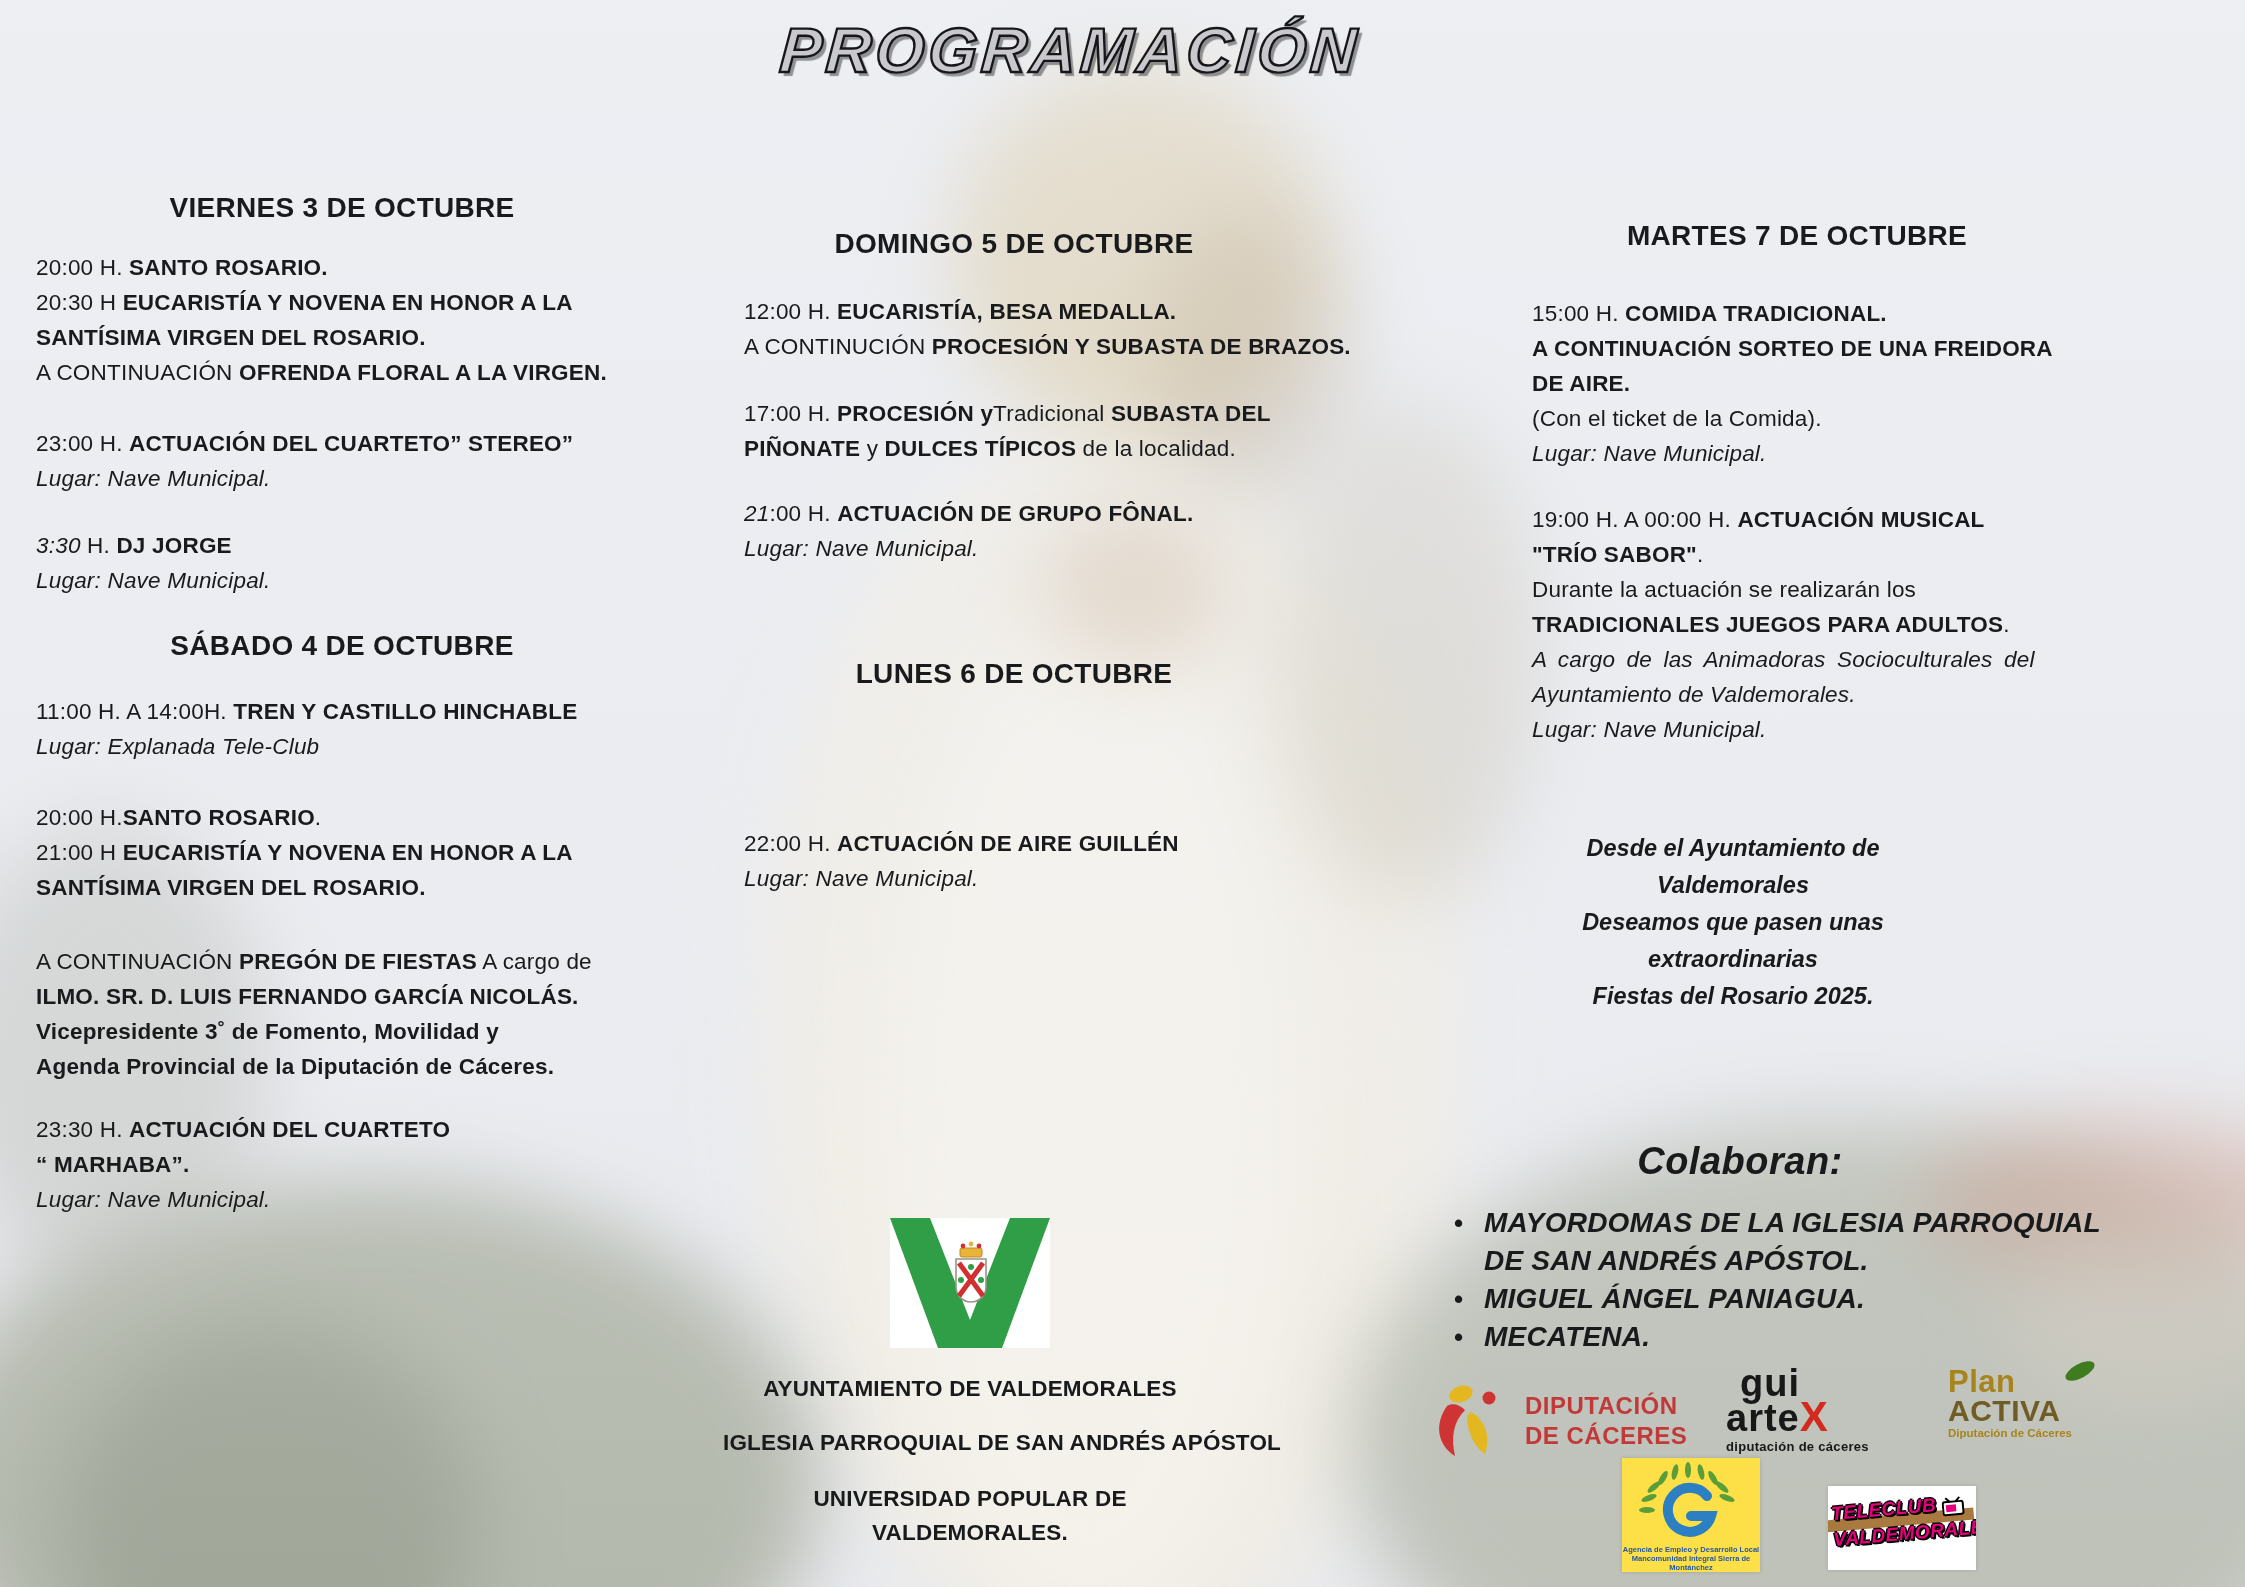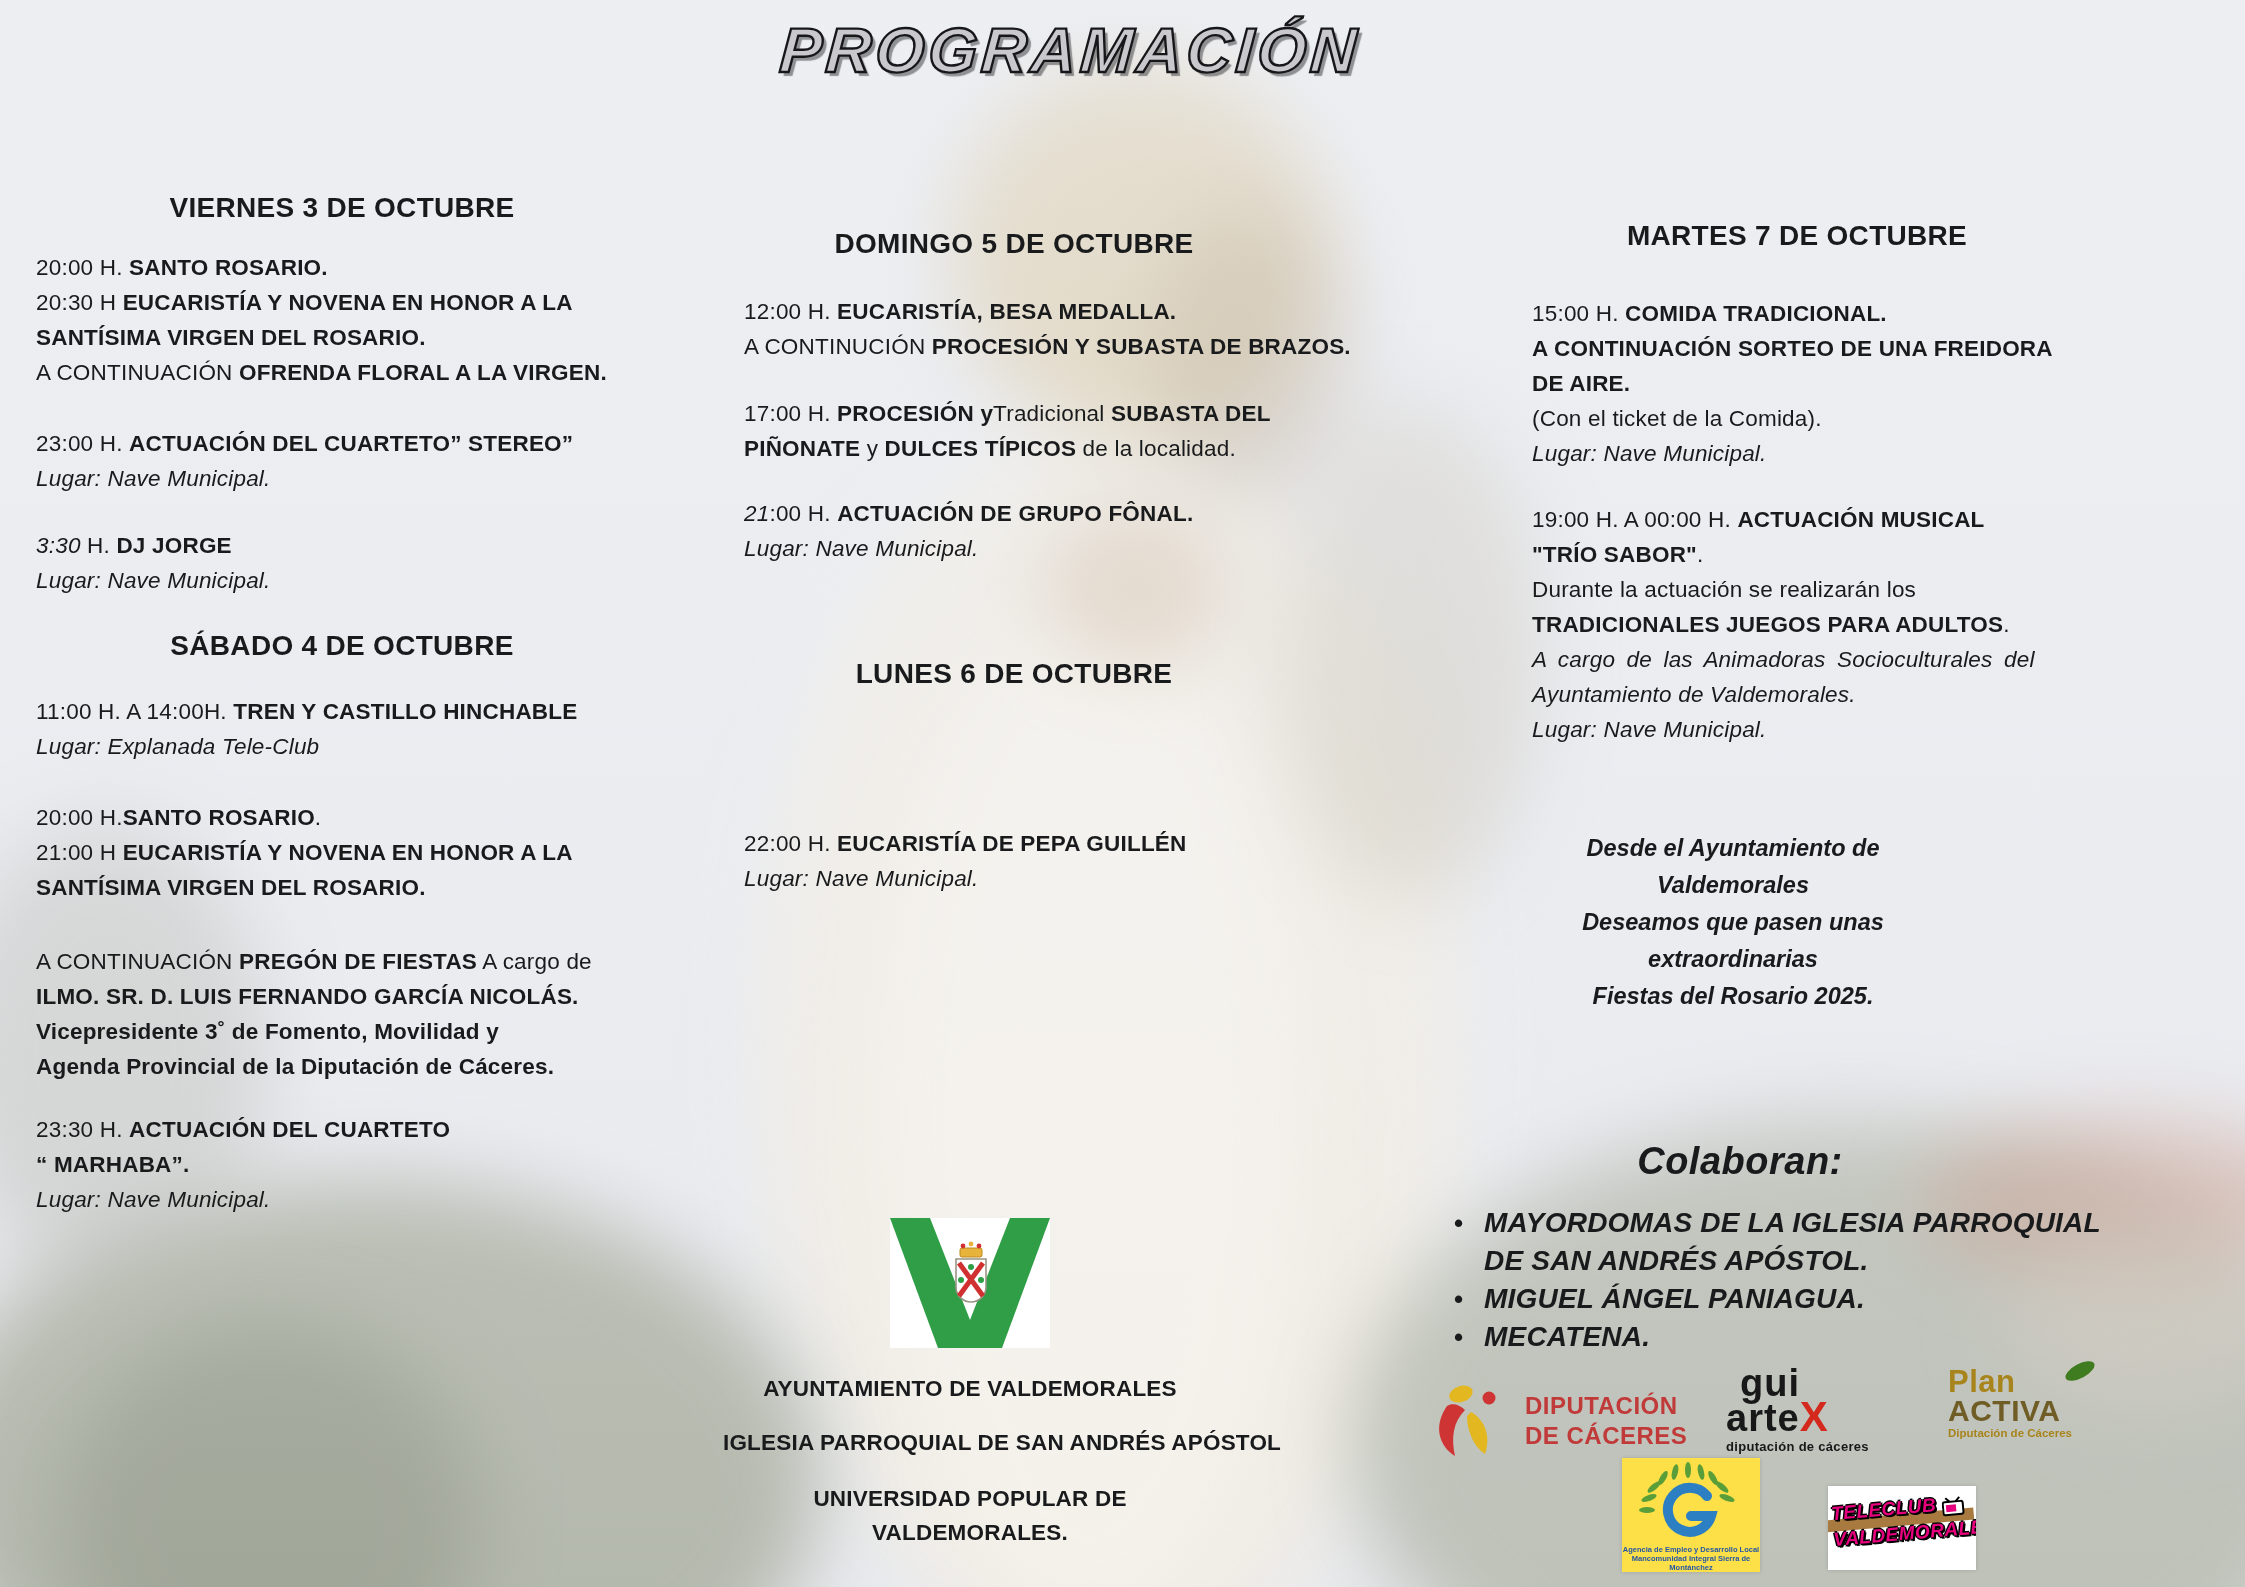--- a/index.html
+++ b/index.html
@@ -128,21 +128,21 @@
     <div class="line"><span class="s-r">17:00 H. </span><span class="s-b">PROCESIÓN y</span><span class="s-r">Tradicional </span><span class="s-b">SUBASTA DEL</span></div>
     <div class="line"><span class="s-b">PIÑONATE</span><span class="s-r"> y </span><span class="s-b">DULCES TÍPICOS</span><span class="s-r"> de la localidad.</span></div>
   </div>
   <div class="abs" style="left:744px;top:496px;width:640px;">
     <div class="line"><span class="s-i">21</span><span class="s-r">:00 H. </span><span class="s-b">ACTUACIÓN DE GRUPO FÔNAL.</span></div>
     <div class="line"><span class="s-i">Lugar: Nave Municipal.</span></div>
   </div>
 
   <div class="abs day-header" style="left:704px;top:658px;width:620px;">LUNES 6 DE OCTUBRE</div>
   <div class="abs" style="left:744px;top:826px;width:640px;">
-    <div class="line"><span class="s-r">22:00 H. </span><span class="s-b">EUCARISTÍA DE PEPA GUILLÉN</span></div>
+    <div class="line"><span class="s-r">22:00 H. </span><span class="s-b">ACTUACIÓN DE AIRE GUILLÉN</span></div>
     <div class="line"><span class="s-i">Lugar: Nave Municipal.</span></div>
   </div>
 
 
   <div class="abs" style="left:890px;top:1218px;">
     <svg width="160" height="130" viewBox="0 0 160 130">
       <rect width="160" height="130" fill="#ffffff"></rect>
       <polygon points="0,0 40,0 91,130 48,130" fill="#2f9e46"></polygon>
       <polygon points="120,0 160,0 112,130 69,130" fill="#2f9e46"></polygon>
       <g>

